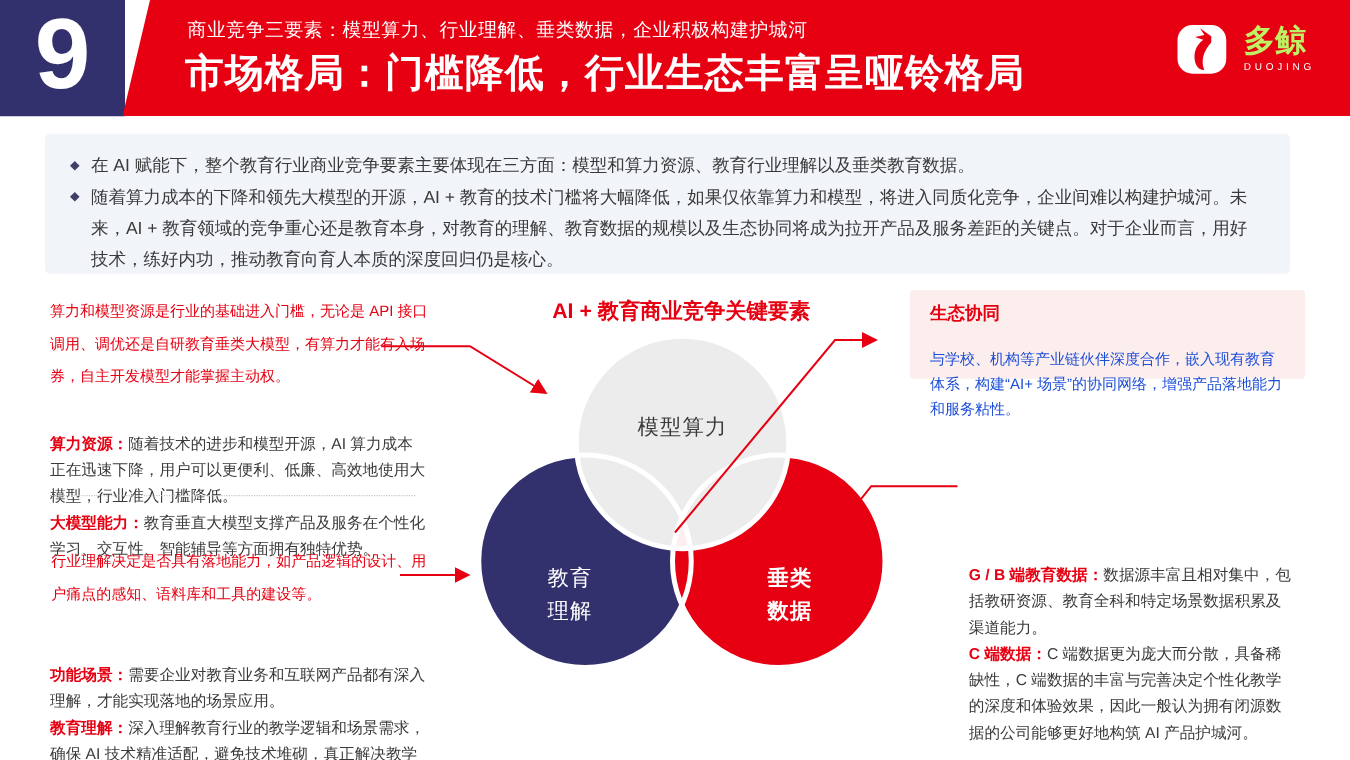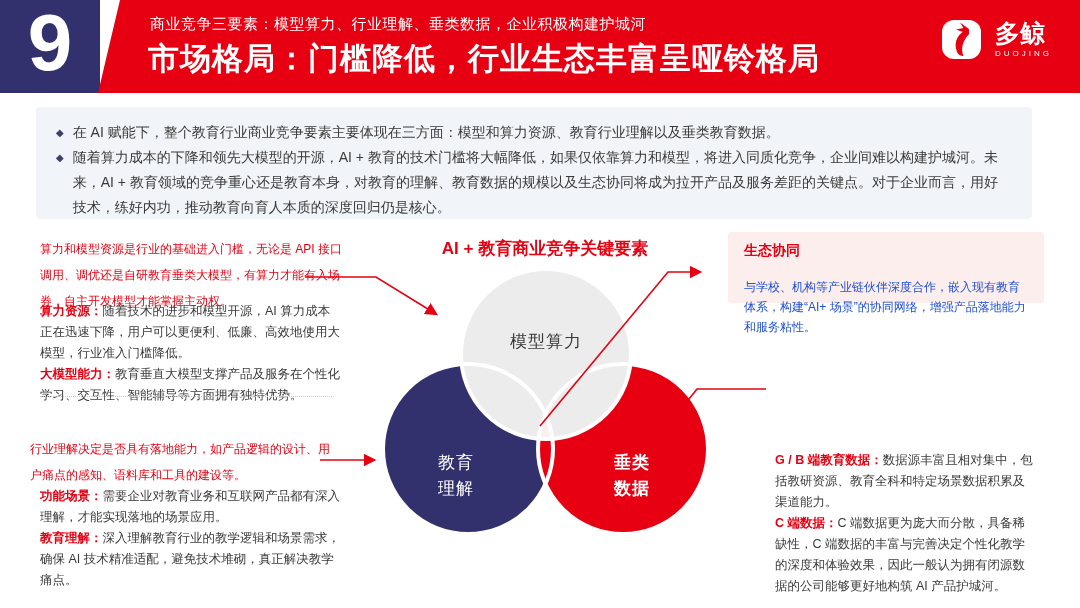--- a/index.html
+++ b/index.html
@@ -8,34 +8,34 @@
 
   
   .num-block { position:absolute; left:0; top:0; width:100px; height:93px; background:#32316e;
     color:#fff; display:flex; align-items:center; justify-content:center;
     font-size:80px; font-weight:bold; line-height:1; padding-bottom:8px; }
   .band { position:absolute; left:98px; right:0; top:0; height:93px; background:#e60012;
     clip-path:polygon(22px 0, 100% 0, 100% 100%, 0 100%); }
   .kicker { position:absolute; left:52px; top:15px; font-size:15px; color:#ffffff; letter-spacing:0.5px; }
   .big-title { position:absolute; left:50px; top:38px; font-size:31px; font-weight:bold; color:#ffffff; letter-spacing:1px; }
   .logo { position:absolute; right:28px; top:16px; display:flex; align-items:center; gap:10px; }
-  .logo-text .cn { font-size:25px; font-weight:bold; color:#ffffff; line-height:1.1;font-family:Liberation Serif, serif; }
+  .logo-text .cn { font-size:25px; font-weight:bold; color:#bef264; line-height:1.1;font-family:Liberation Serif, serif; }
   .logo-text .en { font-size:8px; color:#fff; letter-spacing:3px; margin-top:2px; }
 
   
   .summary { position:absolute; left:36px; top:107px; width:996px; height:112px;
     background:#f1f4f8; border-radius:4px; padding:13px 26px 0 20px; }
   .summary .row { display:flex; gap:9px; font-size:14px; line-height:25px; color:#3a3a3a; }
   .summary .diamond { color:#3f3f68; font-size:10px; line-height:25px; }
 
   
   .lead { position:absolute; color:#e60012; font-weight:normal; font-size:12px; line-height:26px; }
   .lead1 { left:40px; top:236px; width:308px; }
-  .lead2 { left:30px; top:436px; width:308px; }
-  .body-block { position:absolute; font-size:12.5px; line-height:21px; color:#3a3a3a; }
+  .lead2 { left:41px; top:436px; width:308px; }
+  .body-block { position:absolute; font-size:12.5px; line-height:21px; color:#3a3a3a;margin-top:44px; }
   .body1 { left:40px; top:301px; width:302px; }
   .body2 { left:40px; top:486px; width:302px; }
   .inline-label { color:#e60012; font-weight:bold; }
   .dotted-divider { position:absolute; left:40px; top:396px; width:292px; border-top:1px dotted #c9c9c9; }
 
   
   .venn-title { position:absolute; left:360px; top:237px; width:370px; text-align:center;
     font-size:17px; font-weight:bold; color:#e60012; }
   .venn-svg { position:absolute; left:0; top:0; }
   .venn-label { position:absolute; font-size:17px; color:#fff; text-align:center; line-height:26px; letter-spacing:1px; }

